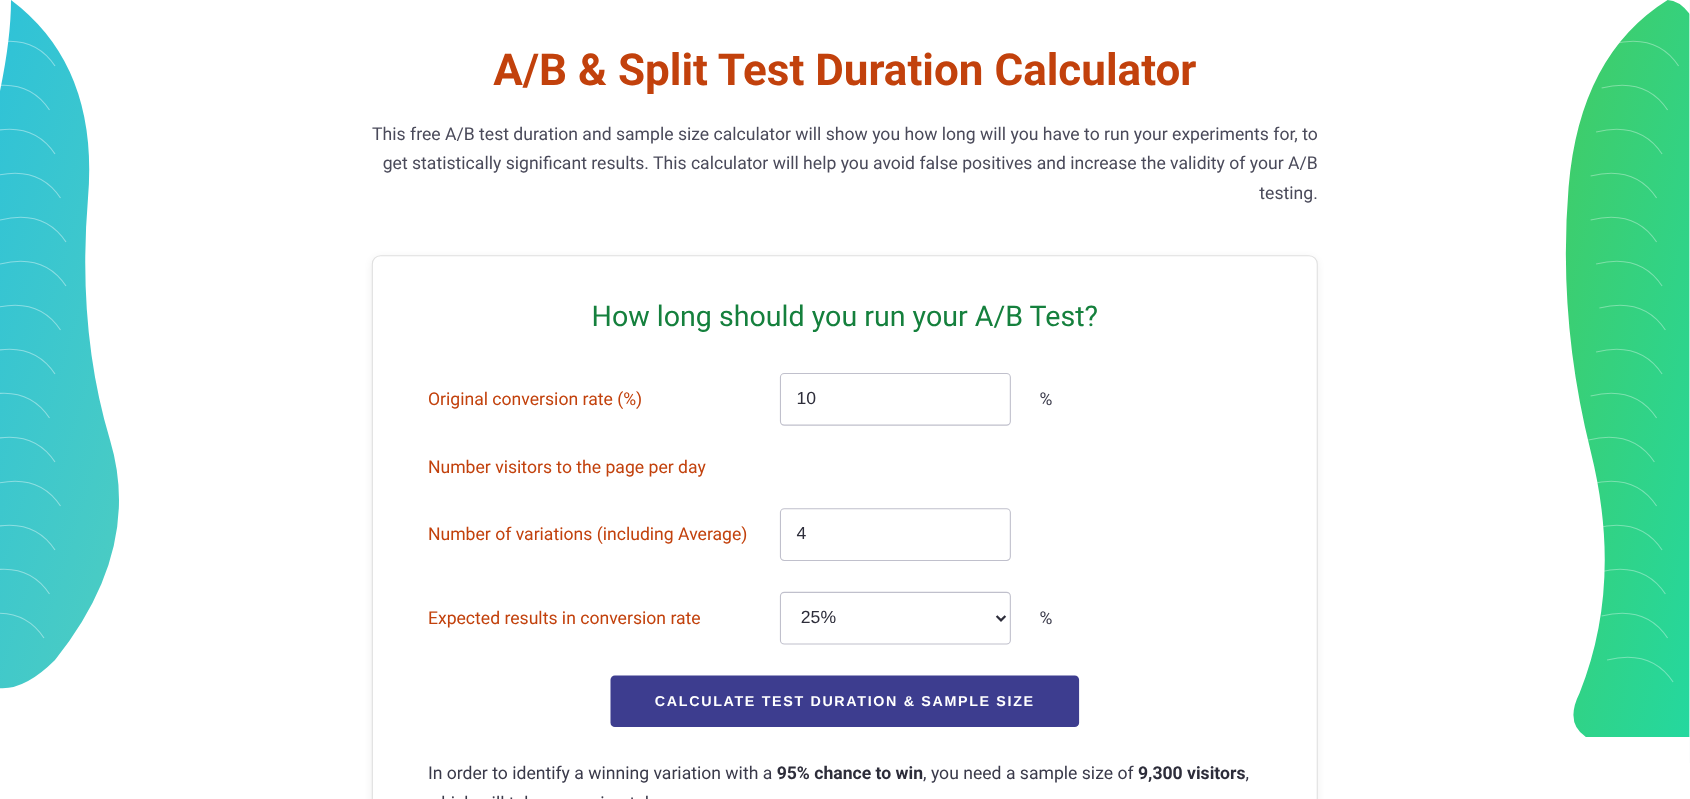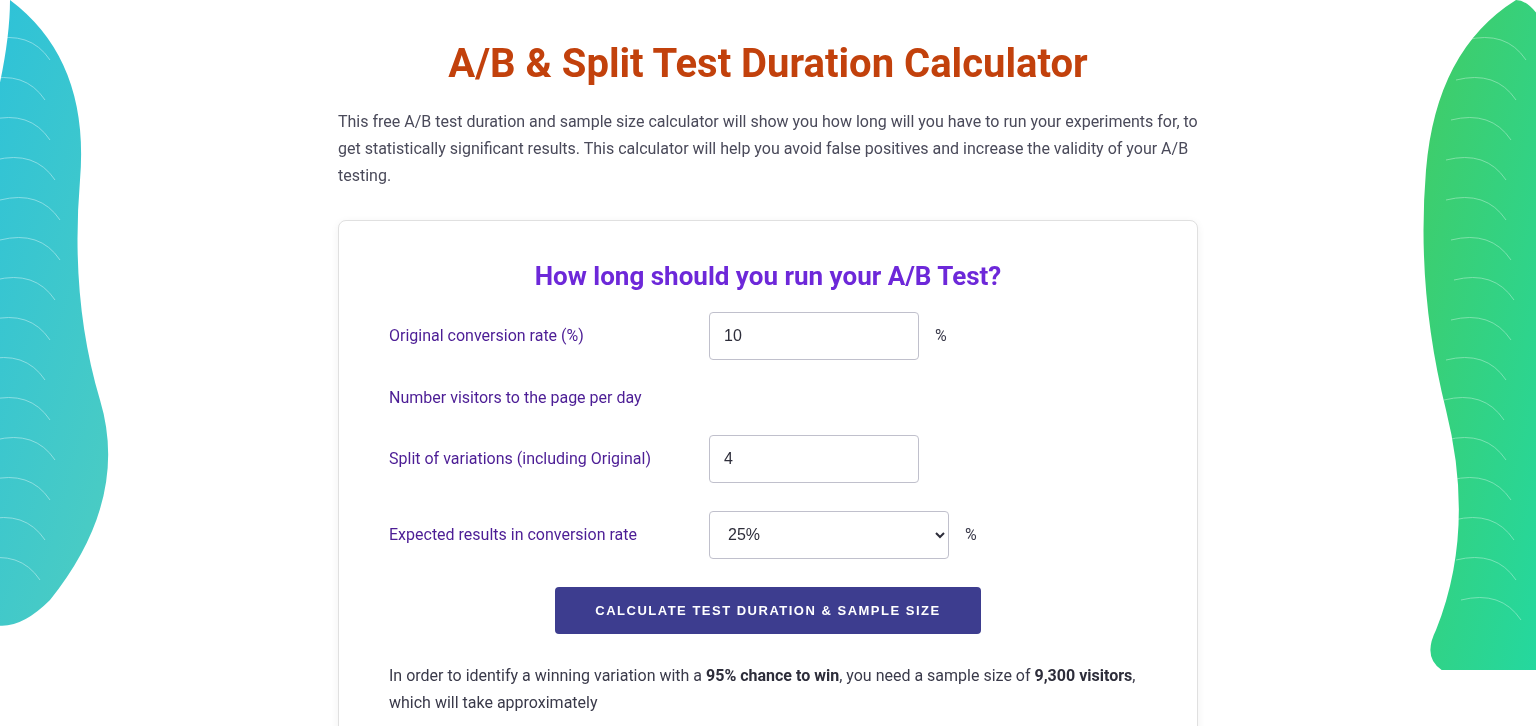--- a/index.html
+++ b/index.html
@@ -58,73 +58,73 @@
       color: #c2410c;
       text-align: center;
       margin-bottom: 20px;
       line-height: 1.2;
     }
 
     .page-description {
       font-size: 16px;
       color: #4a4a5a;
       line-height: 1.7;
-      text-align: left;
-      margin-bottom: 30px;
+      text-align: right;
+      margin-bottom: 42px;
       max-width: 860px;
     }
 
     .calculator-card {
       background: #ffffff;
       border: 1px solid #e0e0e0;
       border-radius: 8px;
       padding: 40px 50px;
       box-shadow: 0 2px 8px rgba(0,0,0,0.06);
     }
 
     .card-heading {
       font-size: 26px;
-      font-weight: 700;
-      color: #6d28d9;
+      font-weight: 400;
+      color: #15803d;
       text-align: center;
-      margin-bottom: 21px;
+      margin-bottom: 36px;
     }
 
     .form-row {
       display: flex;
       align-items: center;
       margin-bottom: 28px;
     }
 
     .form-label {
       flex: 0 0 320px;
       font-size: 16px;
-      color: #4c1d95;
+      color: #c2410c;
     }
 
     .form-input-wrapper {
       display: flex;
       align-items: center;
-      gap: 16px;
+      gap: 26px;
     }
 
     .form-input {
       width: 210px;
       height: 48px;
       border: 1px solid #c0c0cc;
       border-radius: 4px;
       padding: 0 14px;
       font-size: 16px;
       color: #2d2d3a;
       background: #ffffff;
       outline: none;
     }
 
     .form-select {
-      width: 240px;
+      width: 210px;
       height: 48px;
       border: 1px solid #c0c0cc;
       border-radius: 4px;
       padding: 0 14px;
       font-size: 16px;
       color: #2d2d3a;
       background: #ffffff;
       outline: none;
       appearance: auto;
       cursor: pointer;
@@ -250,21 +250,21 @@
           <input type="number" class="form-input" value="10" style="">
           <span class="unit-label">%</span>
         </div>
       </div>
 
       <div class="form-row">
         <label class="form-label">Number visitors to the page per day</label>
       </div>
 
       <div class="form-row">
-        <label class="form-label">Split of variations (including Original)</label>
+        <label class="form-label">Number of variations (including Average)</label>
         <div class="form-input-wrapper">
           <input type="number" class="form-input" value="4" style="">
         </div>
       </div>
 
       <div class="form-row">
         <label class="form-label">Expected results in conversion rate</label>
         <div class="form-input-wrapper">
           <select class="form-select">
             <option>5%</option>

